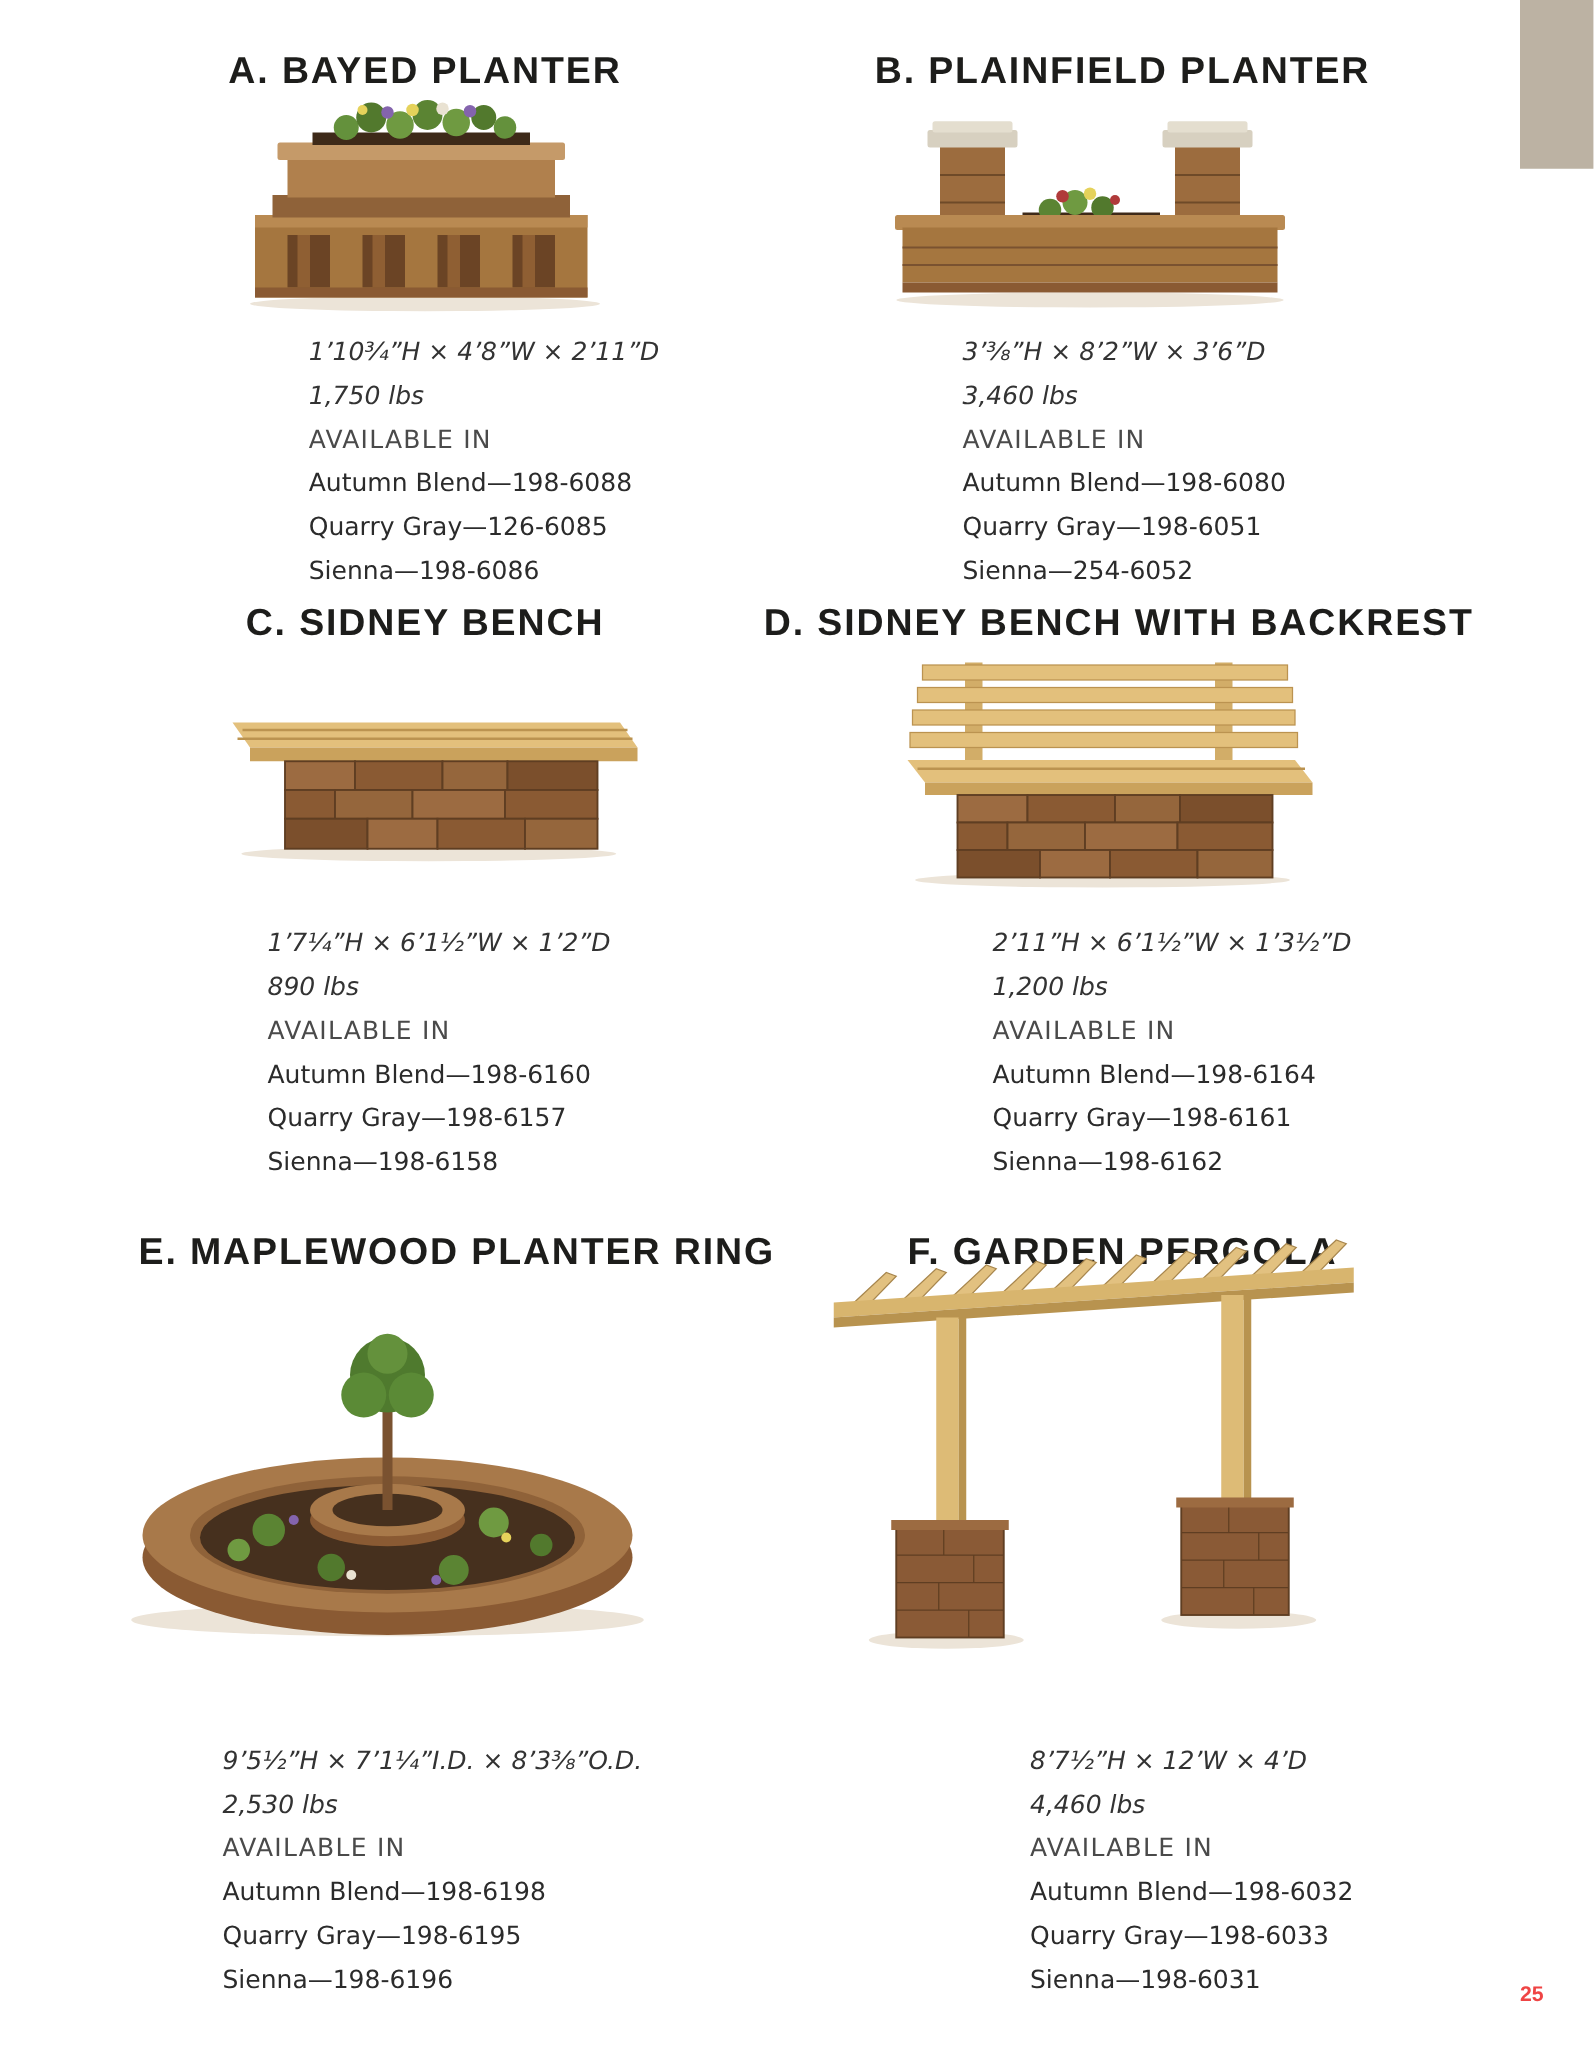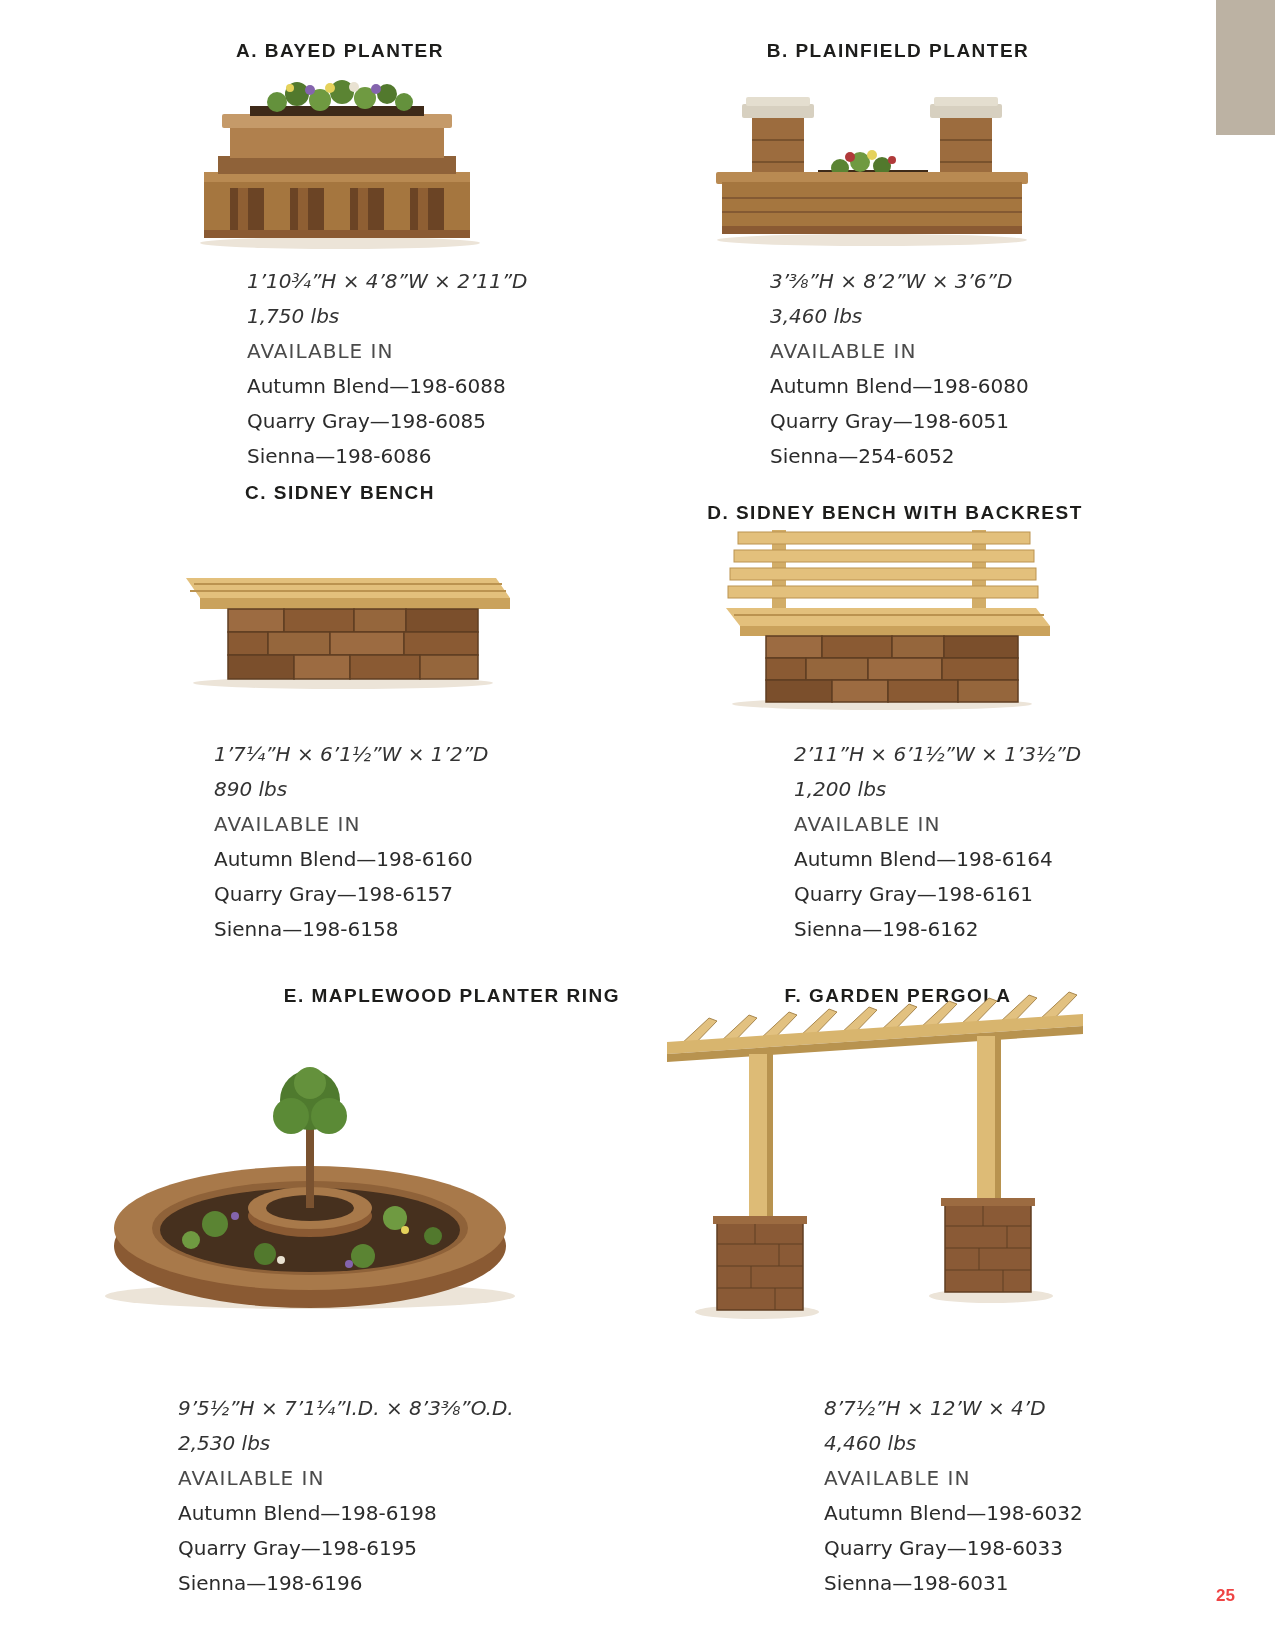--- a/index.html
+++ b/index.html
@@ -10,29 +10,29 @@
     font-family:"Liberation Sans", sans-serif;
     color:#1d1d1b;
     overflow:hidden;
   }
   .corner-tab{
     position:absolute;left:1216px;top:0;width:59px;height:135px;
     background:#bcb2a3;
   }
   .ptitle{
     position:absolute;
-    font-size:19px;font-weight:bold;letter-spacing:1.5px;
+    font-size:30px;font-weight:bold;letter-spacing:1.5px;
     text-align:center;color:#1d1d1b;
     font-family:"Liberation Sans", sans-serif;
     white-space:nowrap;
   }
   .t-a{left:60px;top:40px;width:560px;}
   .t-b{left:618px;top:40px;width:560px;}
   .t-c{left:60px;top:482px;width:560px;}
-  .t-d{left:595px;top:502px;width:600px;}
+  .t-d{left:595px;top:482px;width:600px;}
   .t-e{left:60px;top:985px;width:560px;text-align:right;}
   .t-f{left:618px;top:985px;width:560px;}
   .pimg{position:absolute;}
   .pimg svg{display:block;width:100%;height:100%;}
   .img-a{left:172px;top:80px;width:330px;height:172px;}
   .img-b{left:700px;top:82px;width:345px;height:168px;}
   .img-c{left:158px;top:528px;width:365px;height:165px;}
   .img-d{left:700px;top:518px;width:360px;height:195px;}
   .img-e{left:95px;top:1028px;width:435px;height:295px;}
   .img-f{left:655px;top:978px;width:440px;height:352px;}
@@ -100,21 +100,21 @@
           <circle cx="204" cy="9" r="5" fill="#8464ad"></circle>
         <circle cx="118" cy="8" r="4" fill="#e5d25b"></circle>
       </g>
     </svg>
   </div>
   <div class="details d-a">
     <p class="dims">1’10¾”H × 4’8”W × 2’11”D</p>
     <p class="weight">1,750 lbs</p>
     <p class="avail">AVAILABLE IN</p>
     <p class="color">Autumn Blend—198-6088</p>
-    <p class="color">Quarry Gray—198-6085</p>
+    <p class="color">Quarry Gray—126-6085</p>
     <p class="color">Sienna—198-6086</p>
   </div>
 
   <div class="ptitle t-b">B. PLAINFIELD PLANTER</div>
   <div class="pimg img-b">
     <svg viewBox="0 0 345 168" preserveAspectRatio="xMidYMid meet" aria-hidden="true">
       <ellipse cx="172" cy="158" rx="155" ry="6" fill="#ece4d8"></ellipse>
       <g>
         <rect x="52" y="34" width="52" height="70" fill="#9c6c3e"></rect>
         <rect x="240" y="34" width="52" height="70" fill="#9c6c3e"></rect>

